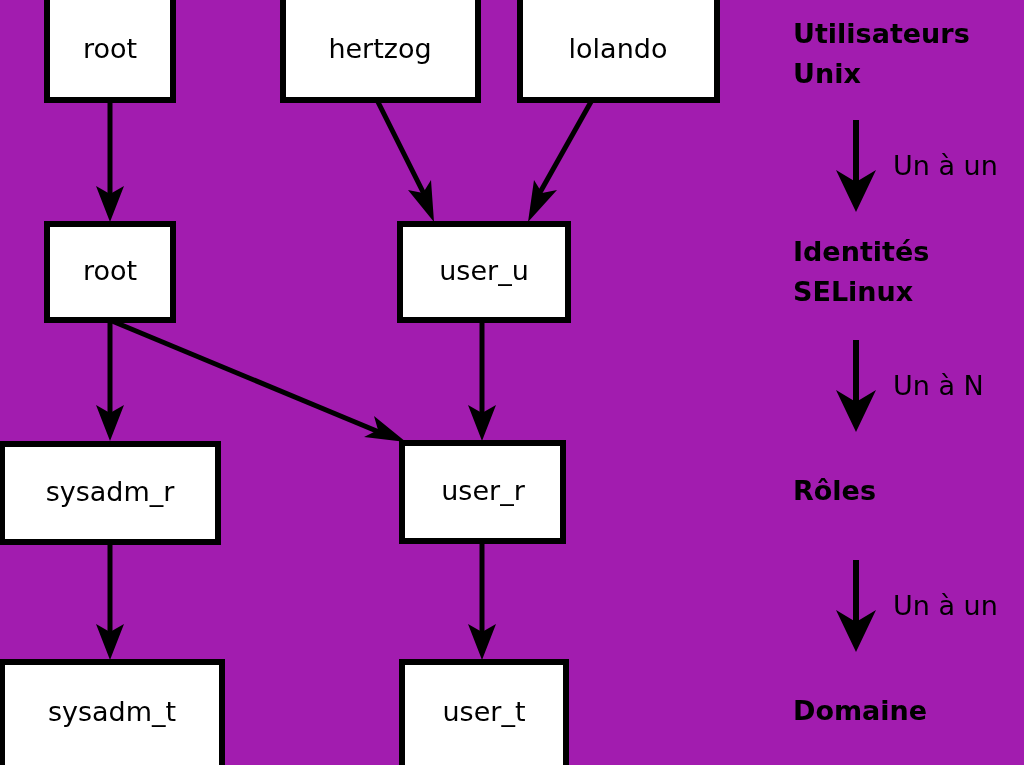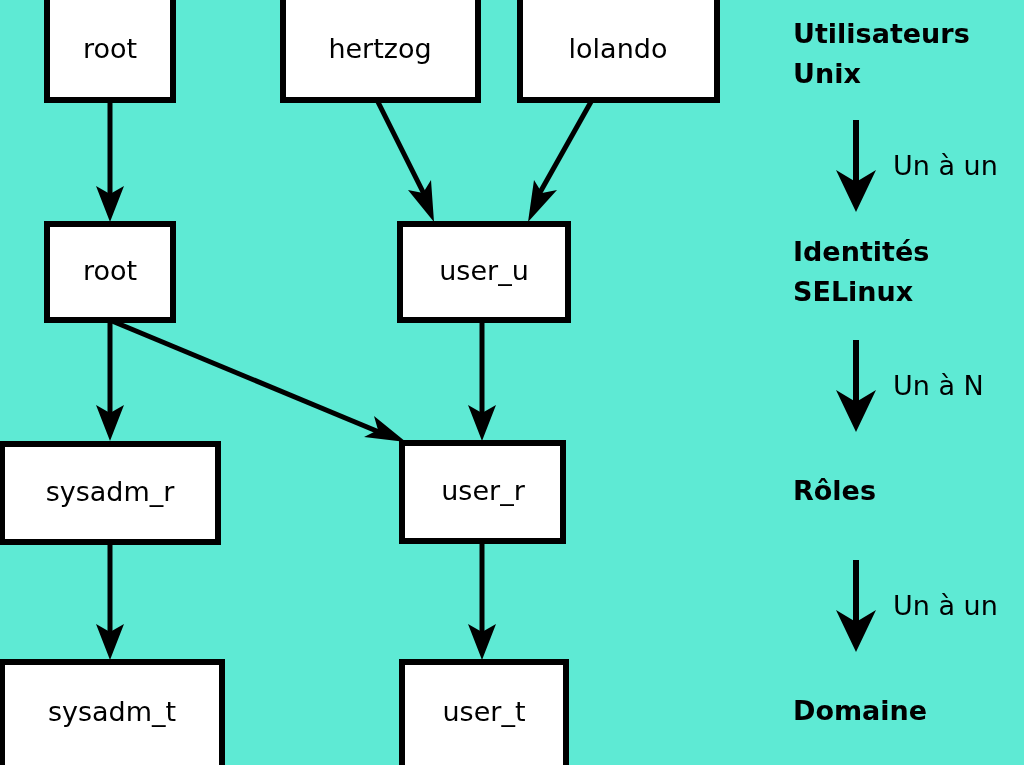--- a/index.html
+++ b/index.html
@@ -10,21 +10,21 @@
   body {
     width: 1024px;
     height: 765px;
     font-family: "DejaVu Sans", sans-serif;
     overflow: hidden;
   }
   #stage {
     position: relative;
     width: 1024px;
     height: 765px;
-    background: #5eead4;
+    background: #a21caf;
   }
   svg.diagram {
     position: absolute;
     top: 0;
     left: 0;
     width: 1024px;
     height: 765px;
     display: block;
   }
   .node-rect {

